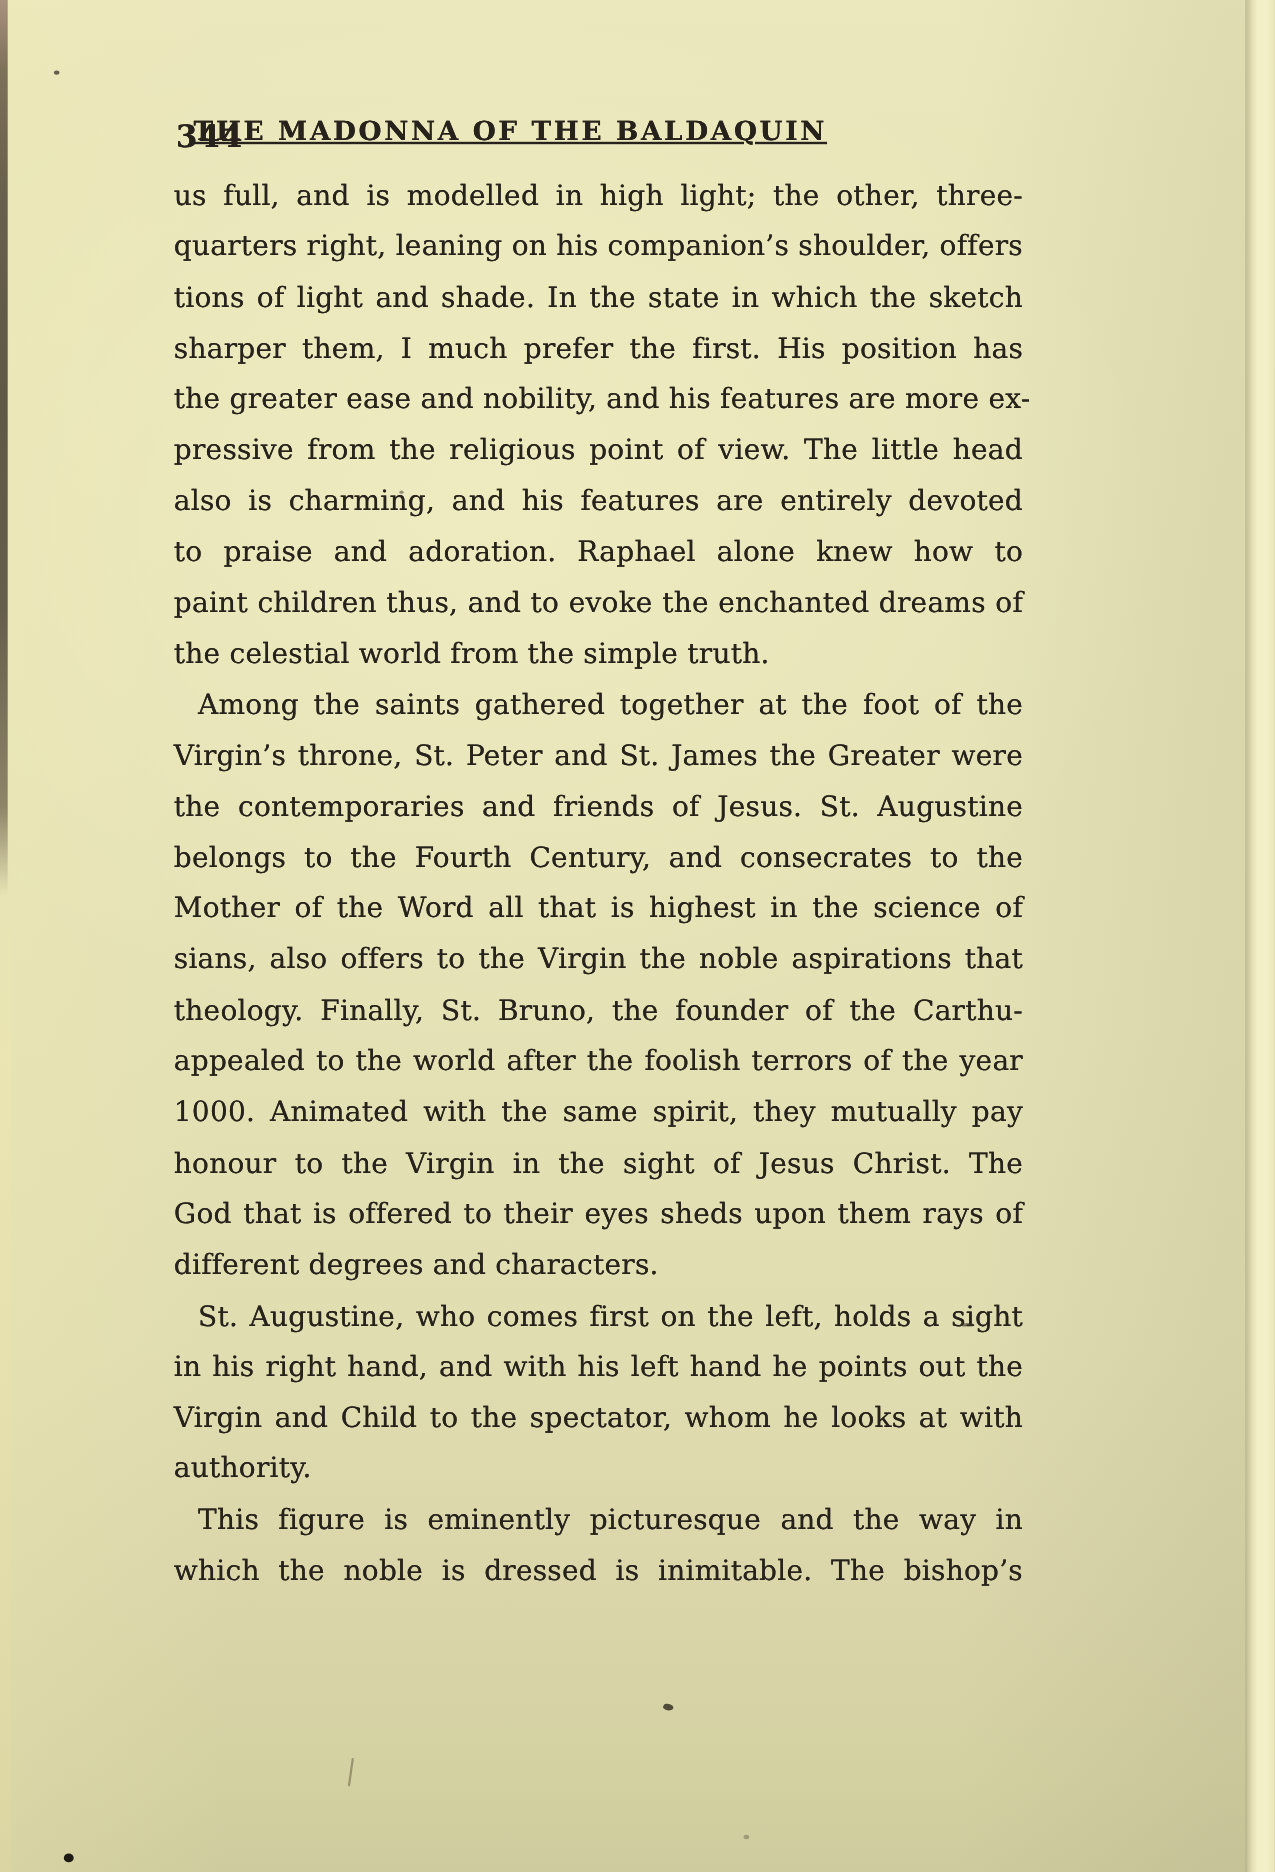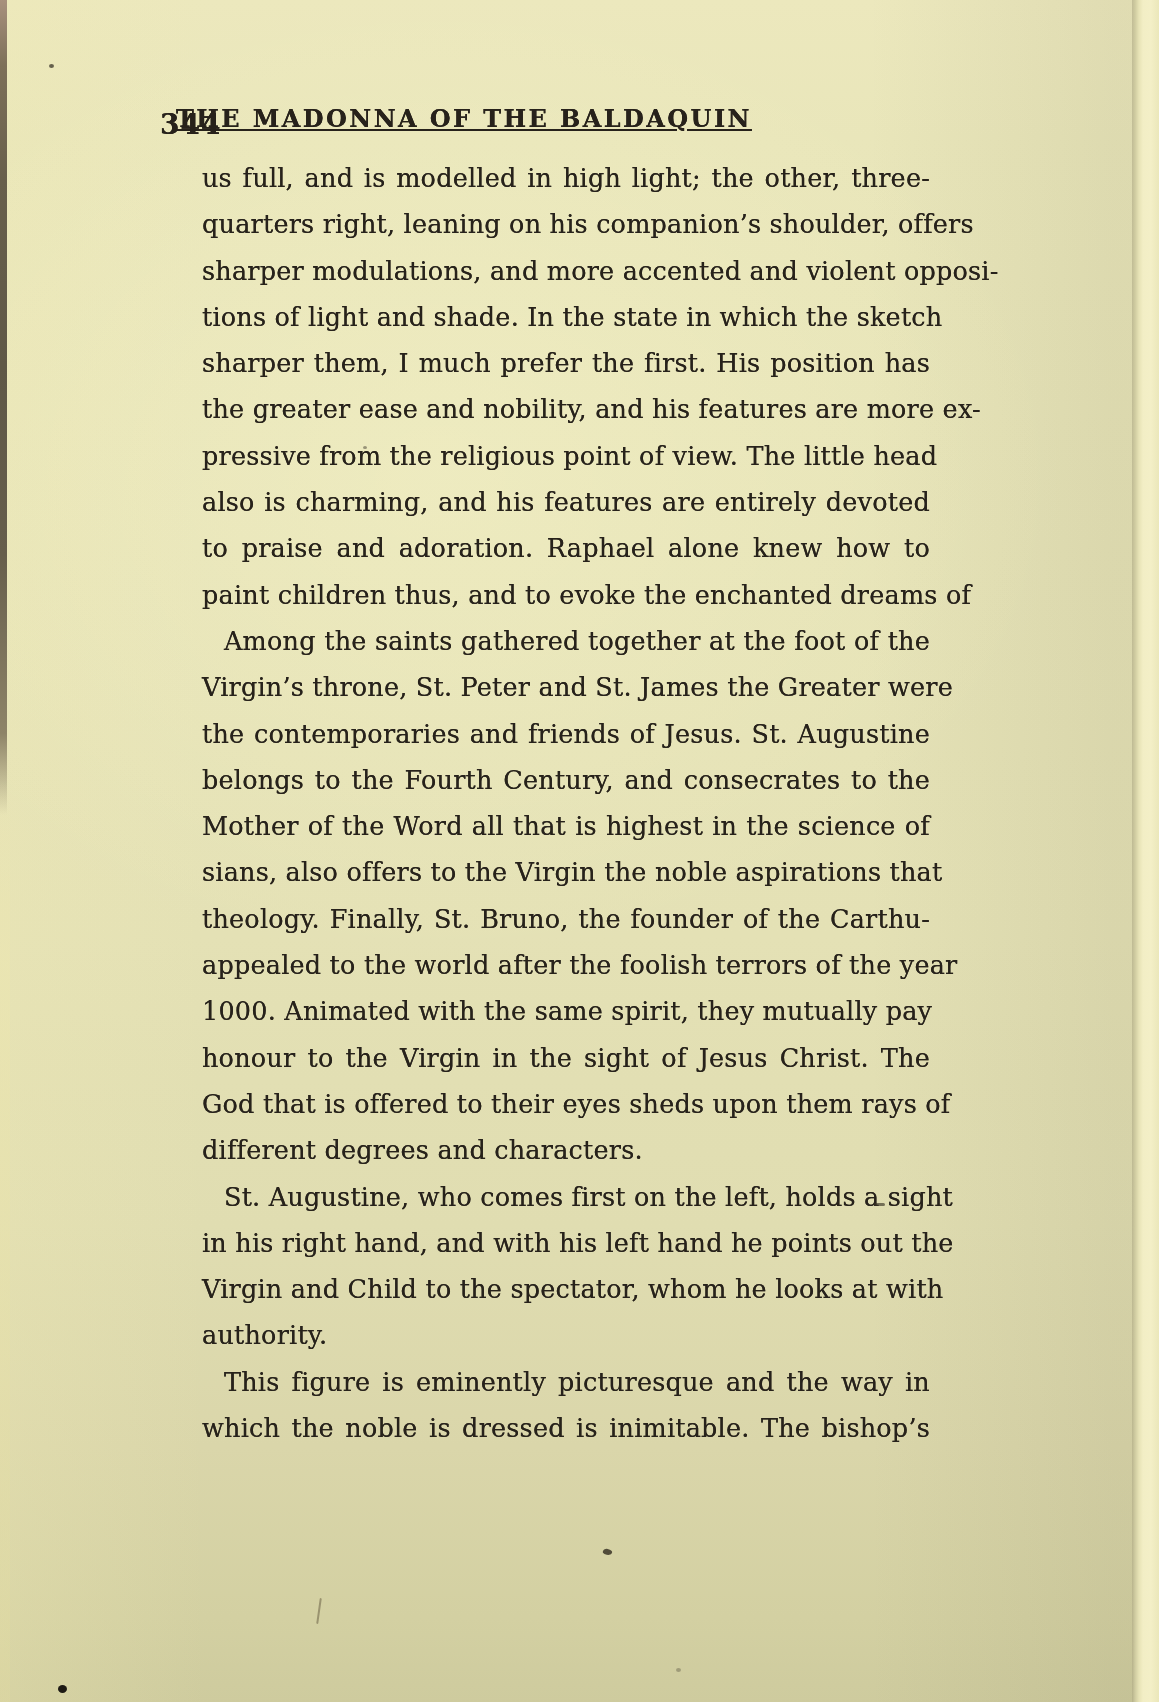--- a/index.html
+++ b/index.html
@@ -55,21 +55,21 @@
   }
 
   .text-block {
     position: absolute; left: 158px; top: 155px; width: 772px;
     font-size: 25.5px; letter-spacing: 0.2px;
     text-shadow: 0 0 0.55px rgba(39,34,27,0.85);
   }
   .line {
     height: 46.3px; line-height: 46.3px;
     white-space: nowrap;
-    text-align: justify; text-align-last: justify; margin-left: 44px;
+    text-align: justify; text-align-last: justify;
   }
   .line.indent { padding-left: 22px; }
   .line.endline { text-align-last: left; }
 
   
   .speck { position: absolute; border-radius: 50%; background: #443e31; }
   .speck.s1 { left: 49px; top: 64px;  width: 5px; height: 4px; opacity: .8; }
   .speck.s2 { left: 58px; top: 1685px; width: 9px; height: 8px; background:#1d1a14; }
   .speck.s3 { left: 363px; top: 446px; width: 4px; height: 3px; opacity: .5; }
   .speck.s4 { left: 676px; top: 1668px; width: 5px; height: 4px; opacity: .35; }
@@ -96,28 +96,28 @@
   <div class="right-strip"></div>
 
   <div class="header">
     <span class="page-number">344</span>
     <span class="running-title">THE MADONNA OF THE BALDAQUIN</span>
   </div>
 
   <div class="text-block">
       <div class="line">us full, and is modelled in high light; the other, three-</div>
       <div class="line">quarters right, leaning on his companion’s shoulder, offers</div>
-      <div class="line">sharper modulations, and more accented and violent opposi-</div>
       <div class="line">tions of light and shade.  In the state in which the sketch</div>
       <div class="line">sharper them, I much prefer the first.  His position has</div>
       <div class="line">the greater ease and nobility, and his features are more ex-</div>
       <div class="line">pressive from the religious point of view.  The little head</div>
       <div class="line">also is charming, and his features are entirely devoted</div>
       <div class="line">to praise and adoration.  Raphael alone knew how to</div>
       <div class="line">paint children thus, and to evoke the enchanted dreams of</div>
+      <div class="line endline">the celestial world from the simple truth.</div>
       <div class="line indent">Among the saints gathered together at the foot of the</div>
       <div class="line">Virgin’s throne, St. Peter and St. James the Greater were</div>
       <div class="line">the contemporaries and friends of Jesus.  St. Augustine</div>
       <div class="line">belongs to the Fourth Century, and consecrates to the</div>
       <div class="line">Mother of the Word all that is highest in the science of</div>
       <div class="line">sians, also offers to the Virgin the noble aspirations that</div>
       <div class="line">theology.  Finally, St. Bruno, the founder of the Carthu-</div>
       <div class="line">appealed to the world after the foolish terrors of the year</div>
       <div class="line">1000.  Animated with the same spirit, they mutually pay</div>
       <div class="line">honour to the Virgin in the sight of Jesus Christ.  The</div>

